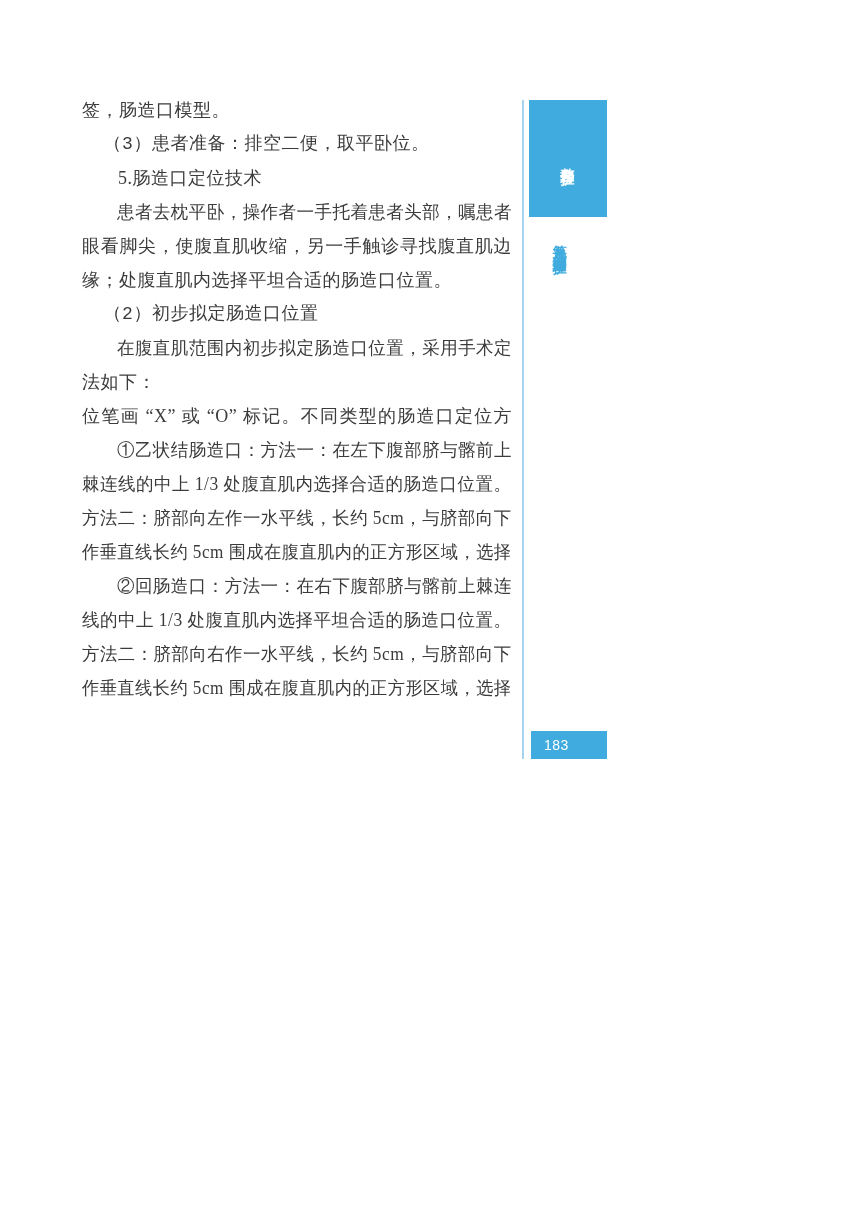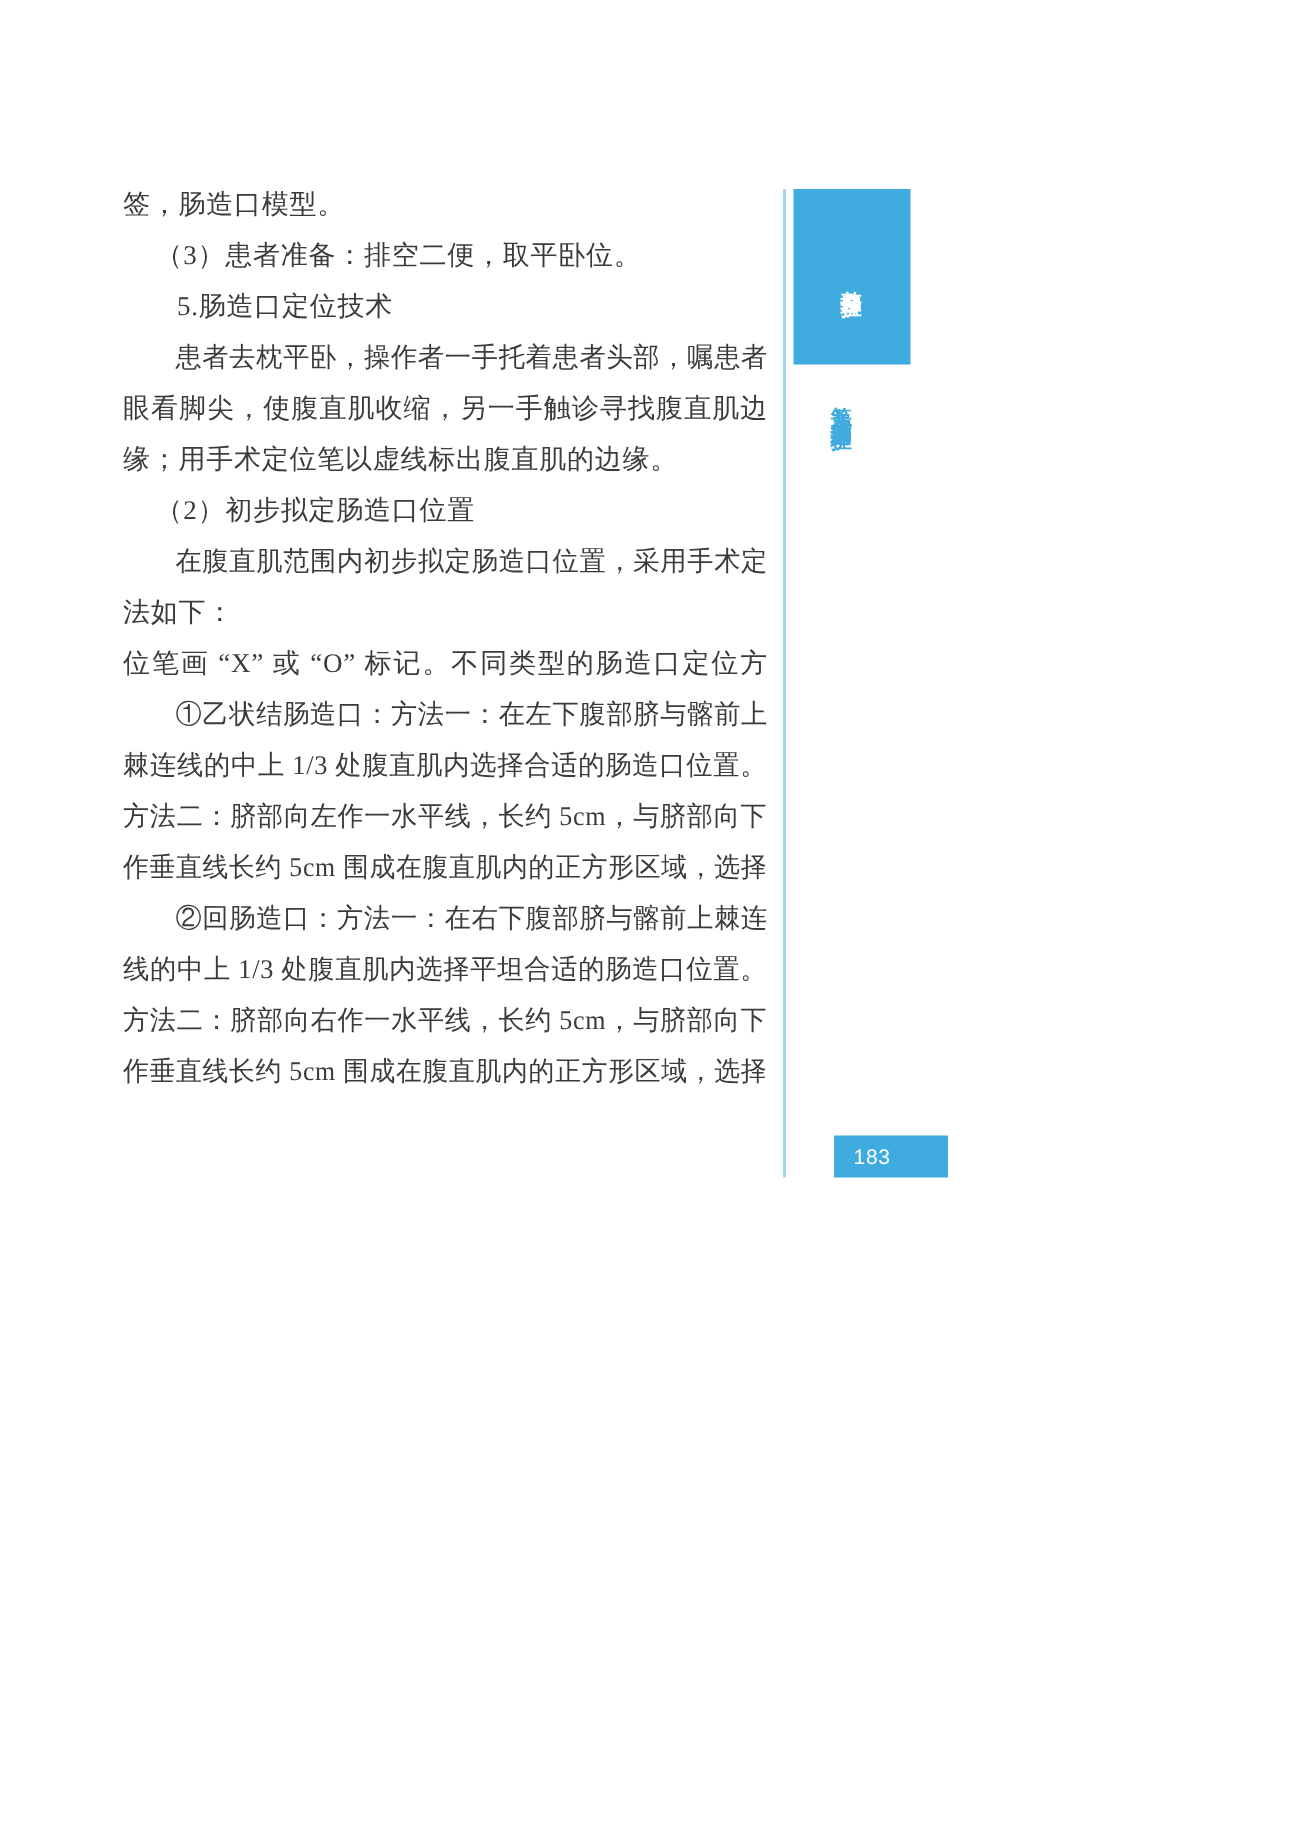--- a/index.html
+++ b/index.html
@@ -7,21 +7,20 @@
     padding: 0;
     background: #ffffff;
   }
   .page {
     position: relative;
     width: 867px;
     height: 910px;
     background: #ffffff;
     overflow: hidden;
     font-family: "Liberation Serif", "DejaVu Serif", serif;
-    margin-top: 26px;
   }
 
   
   .body-text {
     position: absolute;
     left: 82px;
     top: 93px;
     width: 430px;
     font-size: 18px;
     line-height: 34px;
@@ -31,21 +30,21 @@
   .line { min-height: 34px; }
   .line.j {
     text-align: justify;
     text-align-last: justify;
   }
   .line.l {
     text-align: left;
     text-align-last: left;
   }
   .i1 { text-indent: 2em; }
-  .i2 { text-indent: 1.2em; }
+  .i2 { text-indent: 1.2em; font-family: Liberation Mono, monospace; }
 
   
   .side-rule {
     position: absolute;
     left: 522px;
     top: 100px;
     width: 2px;
     height: 659px;
     background: #a5d4ee;
   }
@@ -83,21 +82,21 @@
     writing-mode: vertical-rl;
     color: #3fabde;
     font-family: "Liberation Serif", "DejaVu Serif", serif;
     font-weight: bold;
     font-size: 14px;
     line-height: 1.05;
     letter-spacing: 1px;
   }
   .page-num {
     position: absolute;
-    left: 556px;
+    left: 531px;
     top: 731px;
     width: 76px;
     height: 28px;
     box-sizing: border-box;
     background: #3fabde;
     color: #ffffff;
     display: flex;
     align-items: center;
     padding-left: 13px;
     font-family: "Liberation Sans", "DejaVu Sans", sans-serif;
@@ -109,21 +108,21 @@
 <body>
 
 <div class="page">
 
   <div class="body-text">
       <div class="line l">签，肠造口模型。</div>
       <div class="line l i2">（3）患者准备：排空二便，取平卧位。</div>
       <div class="line l i1">5.肠造口定位技术</div>
       <div class="line j i1" style="white-space: nowrap; transform-origin: 0px 50%; transform: scaleX(0.970655);">患者去枕平卧，操作者一手托着患者头部，嘱患者</div>
       <div class="line j" style="">眼看脚尖，使腹直肌收缩，另一手触诊寻找腹直肌边</div>
-      <div class="line l">缘；用手术定位笔以虚线标出腹直肌的边缘。</div>
+      <div class="line l">缘；处腹直肌内选择平坦合适的肠造口位置。</div>
       <div class="line l i2">（2）初步拟定肠造口位置</div>
       <div class="line j i1" style="white-space: nowrap; transform-origin: 0px 50%; transform: scaleX(0.970655);">在腹直肌范围内初步拟定肠造口位置，采用手术定</div>
       <div class="line l">法如下：</div>
       <div class="line j" style="">位笔画 “X” 或 “O” 标记。不同类型的肠造口定位方</div>
       <div class="line j i1" style="white-space: nowrap; transform-origin: 0px 50%; transform: scaleX(0.970655);">①乙状结肠造口：方法一：在左下腹部脐与髂前上</div>
       <div class="line j" style="white-space: nowrap; transform-origin: 0px 50%; transform: scaleX(0.972851);">棘连线的中上 1/3 处腹直肌内选择合适的肠造口位置。</div>
       <div class="line j" style="white-space: nowrap; transform-origin: 0px 50%; transform: scaleX(0.966292);">方法二：脐部向左作一水平线，长约 5cm，与脐部向下</div>
       <div class="line j" style="white-space: nowrap; transform-origin: 0px 50%; transform: scaleX(0.955556);">作垂直线长约 5cm 围成在腹直肌内的正方形区域，选择</div>
       <div class="line j i1" style="white-space: nowrap; transform-origin: 0px 50%; transform: scaleX(0.970655);">②回肠造口：方法一：在右下腹部脐与髂前上棘连</div>
       <div class="line j" style="white-space: nowrap; transform-origin: 0px 50%; transform: scaleX(0.972851);">线的中上 1/3 处腹直肌内选择平坦合适的肠造口位置。</div>

